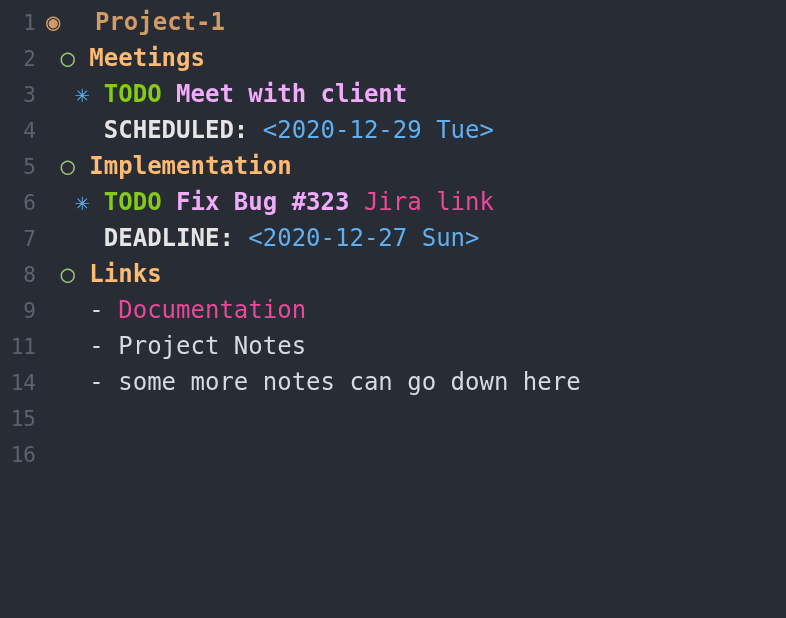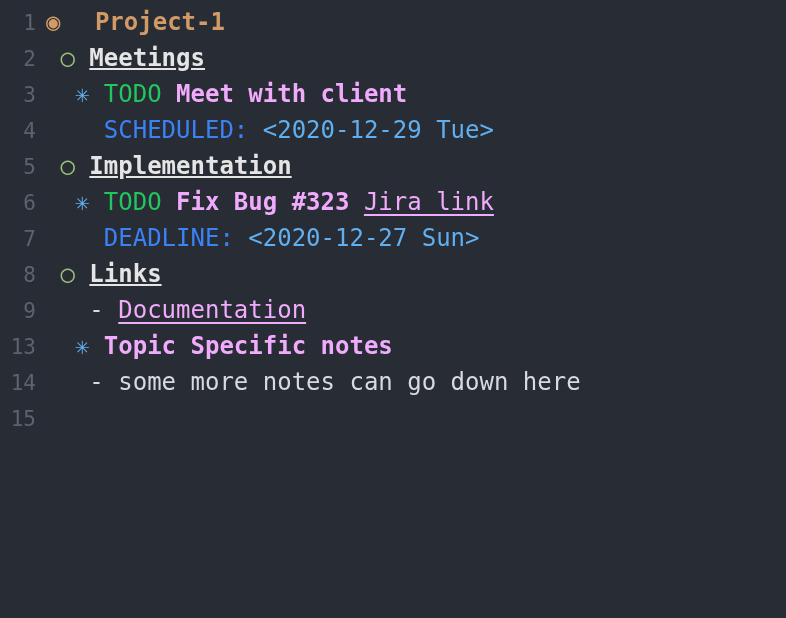--- a/index.html
+++ b/index.html
@@ -30,27 +30,27 @@
   }
   .content {
     flex: 1;
     white-space: pre;
   }
 
   
   .bullet-orange { color: #d19a66; }
   .h1-orange   { color: #d19a66; font-weight: 600; margin-left: 20px; }
   .bullet-green  { color: #98c379; }
-  .h2-green    { color: #e5e5e5; font-weight: 600; text-decoration: underline; }
+  .h2-green    { color: #fdba74; font-weight: 600; }
   .bullet-blue   { color: #61afef; }
   .h3-blue     { color: #f0abfc; font-weight: 600; }
-  .todo        { color: #22c55e; font-weight: 400; }
-  .keyword     { color: #3b82f6; font-weight: 400; }
+  .todo        { color: #84cc16; font-weight: 700; }
+  .keyword     { color: #e5e5e5; font-weight: 700; }
   .date        { color: #61afef; text-underline-offset: 4px; }
-  .link        { color: #f0abfc; text-decoration: underline; text-underline-offset: 4px; }
+  .link        { color: #ec4899; text-underline-offset: 4px; }
   .plain       { color: #d7dae0; }
   .dash        { color: #d7dae0; }
 </style>
 </head>
 <body>
 
 <div class="editor">
 
   <div class="line">
     <span class="gutter">1</span>
@@ -91,32 +91,36 @@
     <span class="gutter">8</span>
     <span class="content"> <span class="bullet-green">○</span> <span class="h2-green">Links</span></span>
   </div>
 
   <div class="line">
     <span class="gutter">9</span>
     <span class="content">   <span class="dash">-</span> <span class="link">Documentation</span></span>
   </div>
 
 
+  <div class="line">
+    <span class="gutter">11</span>
+    <span class="content">   <span class="dash">-</span> <span class="plain">Project Notes</span></span>
+  </div>
 
 
-  <div class="line">
-    <span class="gutter">13</span>
-    <span class="content">  <span class="bullet-blue">✳</span> <span class="h3-blue">Topic Specific notes</span></span>
-  </div>
 
   <div class="line">
     <span class="gutter">14</span>
     <span class="content">   <span class="dash">-</span> <span class="plain">some more notes can go down here</span></span>
   </div>
 
   <div class="line">
     <span class="gutter">15</span>
     <span class="content"> </span>
   </div>
 
+  <div class="line">
+    <span class="gutter">16</span>
+    <span class="content"> </span>
+  </div>
 
 
 </div>
 
 </body></html>

